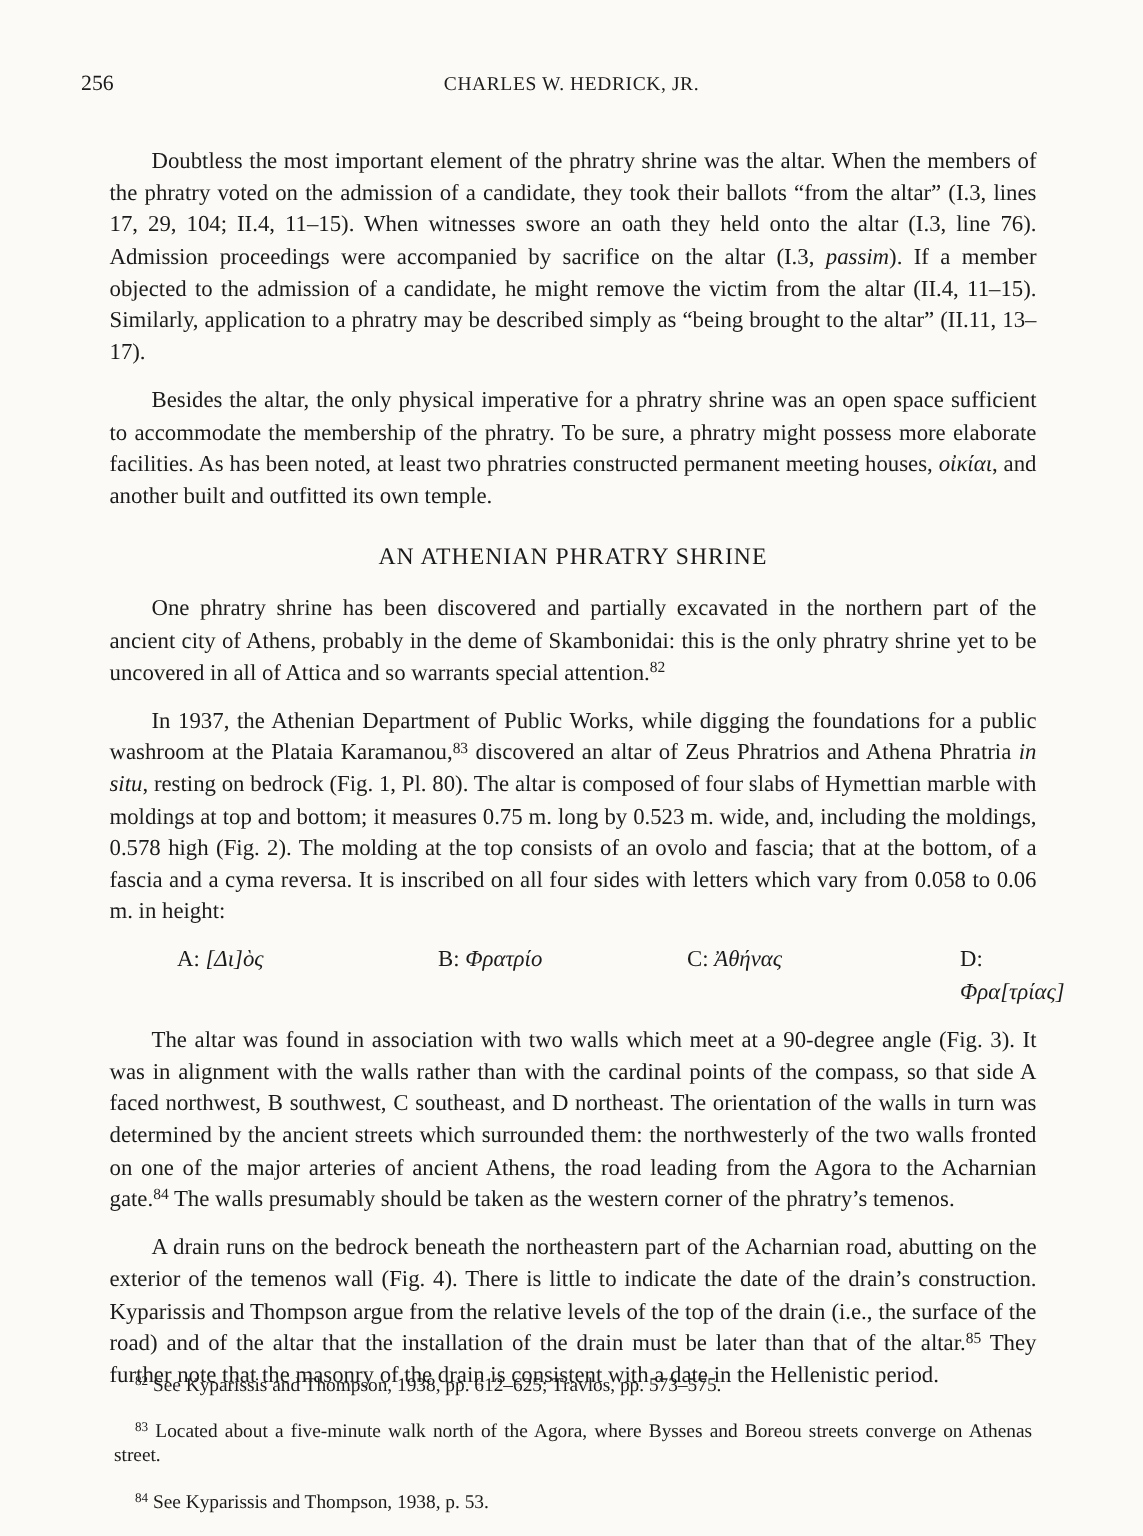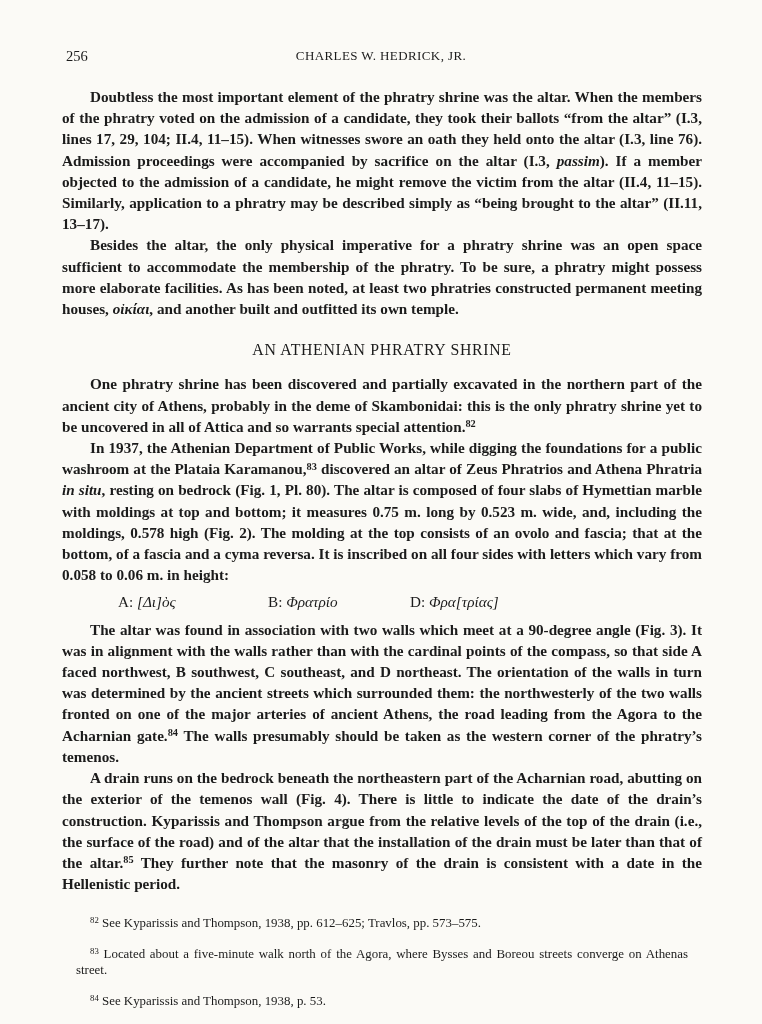--- a/index.html
+++ b/index.html
@@ -8,48 +8,49 @@
     height: 1024px;
     background: #fbfaf6;
     color: #1b1b1b;
     font-family: "Liberation Serif", "DejaVu Serif", serif;
     position: relative;
     overflow: hidden;
   }
   .page { position: absolute; inset: 0; }
 
   .pagenum {
-    position: absolute; left: 66px; top: 48px;
+    position: absolute; left: 54px; top: 48px;
     font-size: 14.5px;
   }
   .runhead {
     position: absolute; left: 0; right: 0; top: 48px;
     text-align: center; font-size: 13px; letter-spacing: 0.4px;
   }
 
   .bodytext {
     position: absolute; top: 86px; left: 62px; width: 640px;
     font-size: 15.2px; line-height: 21.2px;
     text-align: justify;
   }
-  .bodytext p { margin: 0; text-indent: 28px; font-weight: bold; }
+  .bodytext p { margin: 11px; text-indent: 28px; }
 
   h2.heading {
     font-size: 15.8px; font-weight: normal;
     letter-spacing: 0.7px;
     text-align: center; text-indent: 0;
     margin: 20px 0 13px 0;
   }
 
   .inscription {
     display: grid;
     grid-template-columns: 150px 142px 158px auto;
     padding-left: 56px;
     margin: 6px 0 6px 0;
     text-indent: 0;
+    gap: 24px;
   }
 
   sup {
     font-size: 0.68em; line-height: 0;
     vertical-align: baseline; position: relative; top: -0.45em;
   }
   .it { font-style: italic; }
 
   .footnotes {
     position: absolute; top: 901px; left: 62px; width: 640px;
@@ -71,20 +72,21 @@
     <p><span>Besides the altar, the only physical imperative for a phratry shrine was an open space sufficient to accommodate the membership of the phratry. To be sure, a phratry might possess more elaborate facilities. As has been noted, at least two phratries constructed permanent meeting houses, </span><span class="it">οἰκίαι</span><span>, and another built and outfitted its own temple.</span></p>
 
     <h2 class="heading">AN ATHENIAN PHRATRY SHRINE</h2>
 
     <p><span>One phratry shrine has been discovered and partially excavated in the northern part of the ancient city of Athens, probably in the deme of Skambonidai: this is the only phratry shrine yet to be uncovered in all of Attica and so warrants special attention.</span><sup>82</sup></p>
     <p><span>In 1937, the Athenian Department of Public Works, while digging the foundations for a public washroom at the Plataia Karamanou,</span><sup>83</sup><span> discovered an altar of Zeus Phratrios and Athena Phratria </span><span class="it">in situ</span><span>, resting on bedrock (Fig. 1, Pl. 80). The altar is composed of four slabs of Hymettian marble with moldings at top and bottom; it measures 0.75 m. long by 0.523 m. wide, and, including the moldings, 0.578 high (Fig. 2). The molding at the top consists of an ovolo and fascia; that at the bottom, of a fascia and a cyma reversa. It is inscribed on all four sides with letters which vary from 0.058 to 0.06 m. in height:</span></p>
 
     <div class="inscription">
       <span><span>A: </span><span class="it">[Δι]ὸς</span></span>
       <span><span>B: </span><span class="it">Φρατρίο</span></span>
+      <span><span>C: </span><span class="it">Ἀθήνας</span></span>
       <span><span>D: </span><span class="it">Φρα[τρίας]</span></span>
     </div>
 
     <p><span>The altar was found in association with two walls which meet at a 90-degree angle (Fig. 3). It was in alignment with the walls rather than with the cardinal points of the compass, so that side A faced northwest, B southwest, C southeast, and D northeast. The orientation of the walls in turn was determined by the ancient streets which surrounded them: the northwesterly of the two walls fronted on one of the major arteries of ancient Athens, the road leading from the Agora to the Acharnian gate.</span><sup>84</sup><span> The walls presumably should be taken as the western corner of the phratry’s temenos.</span></p>
     <p><span>A drain runs on the bedrock beneath the northeastern part of the Acharnian road, abutting on the exterior of the temenos wall (Fig. 4). There is little to indicate the date of the drain’s construction. Kyparissis and Thompson argue from the relative levels of the top of the drain (i.e., the surface of the road) and of the altar that the installation of the drain must be later than that of the altar.</span><sup>85</sup><span> They further note that the masonry of the drain is consistent with a date in the Hellenistic period.</span></p>
   </div>
 
   <div class="footnotes">
     <p><sup>82</sup><span> See Kyparissis and Thompson, 1938, pp. 612–625; Travlos, pp. 573–575.</span></p>
     <p><sup>83</sup><span> Located about a five-minute walk north of the Agora, where Bysses and Boreou streets converge on Athenas street.</span></p>

